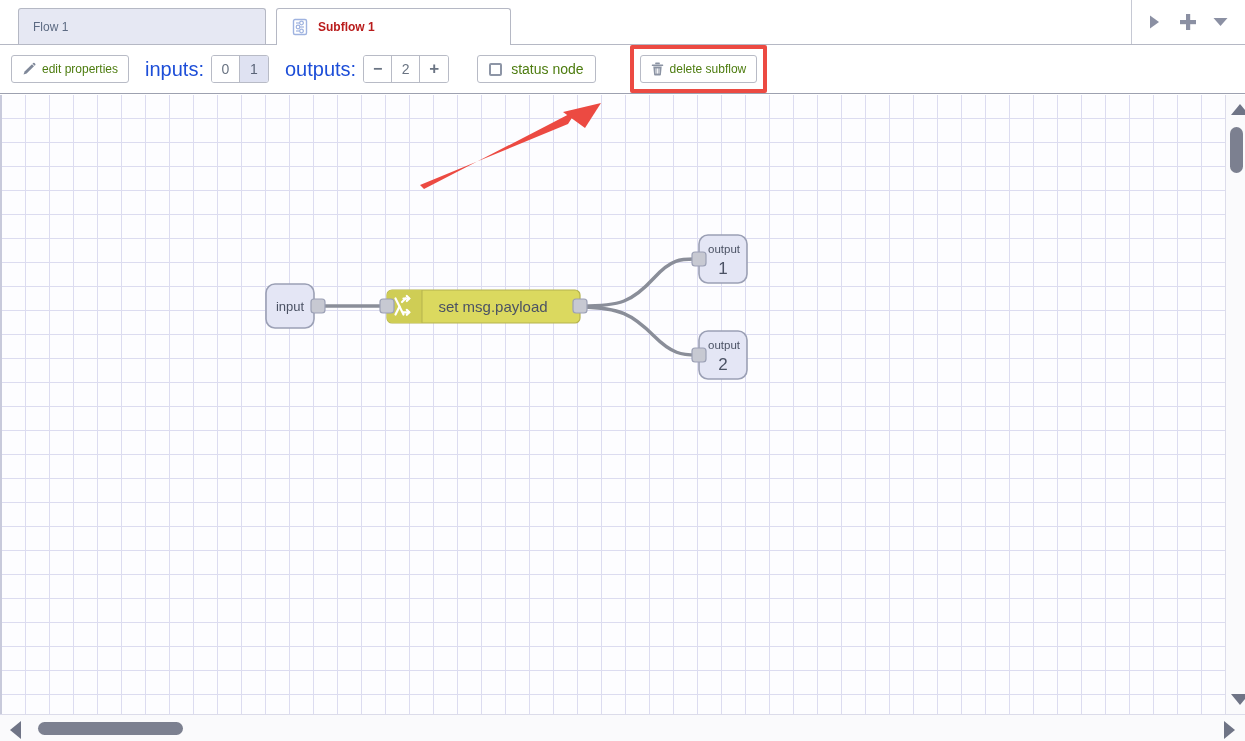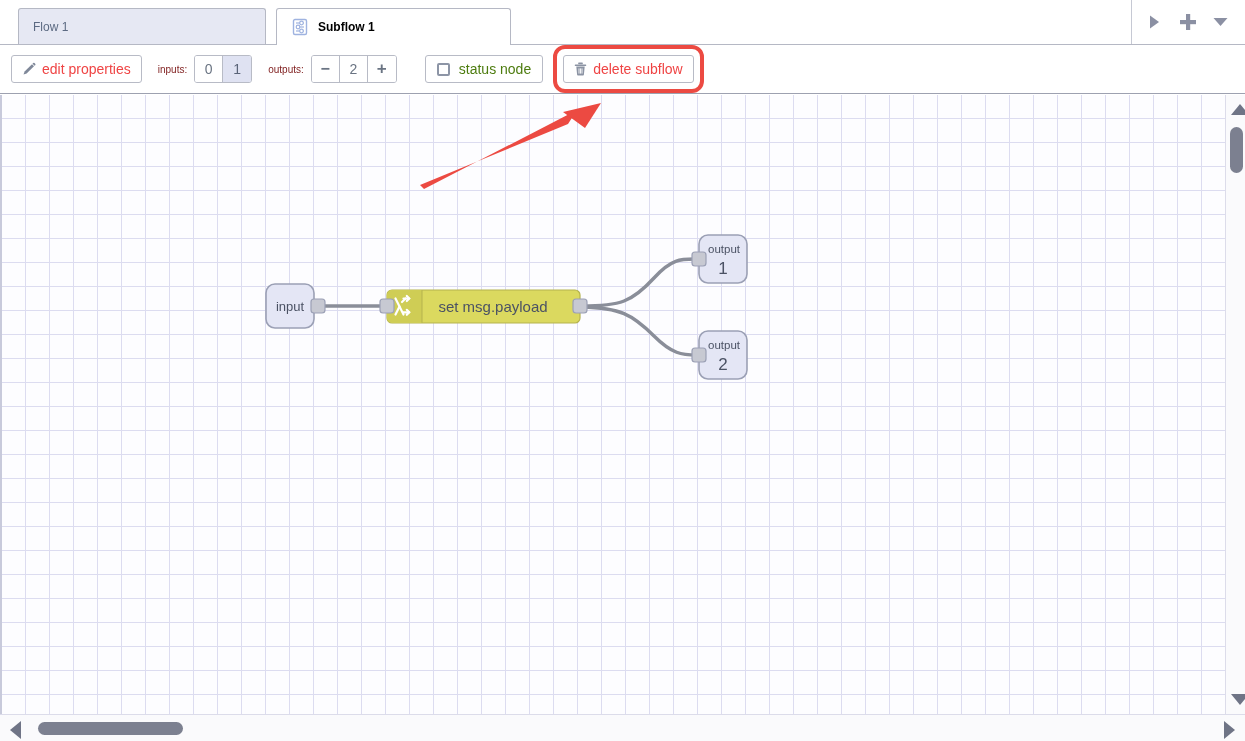--- a/index.html
+++ b/index.html
@@ -49,21 +49,21 @@
     position: relative;
     white-space: nowrap;
   }
   .tab.inactive {
     background: #e6e8f3;
     color: #5c6a82;
     width: 248px;
   }
   .tab.active {
     background: #ffffff;
-    color: #000000;
+    color: #b91c1c;
     font-weight: bold;
     width: 235px;
     height: 37px;
     z-index: 3;
   }
   .tab.active::after {
     content: "";
     position: absolute;
     left: 0; right: 0; bottom: -1px;
     height: 2px;
@@ -115,30 +115,30 @@
   }
   .btn {
     height: 28px;
     border: 1px solid #b8bbc6;
     background: #ffffff;
     border-radius: 3px;
     display: inline-flex;
     align-items: center;
     justify-content: center;
     padding: 0 10px;
-    font-size: 14px;
-    color: #ef4444;
+    font-size: 12px;
+    color: #4d7c0f;
     cursor: pointer;
     box-sizing: border-box;
     white-space: nowrap;
   }
   .btn .gi { margin-right: 6px; display:flex; align-items:center; }
   .lbl {
-    font-size: 10px;
-    color: #7f1d1d;
+    font-size: 20px;
+    color: #1d4ed8;
     margin: 0 7px 0 16px;
     white-space: nowrap;
     text-align: right;
   }
   .seg {
     display: inline-flex;
     height: 28px;
     border: 1px solid #b8bbc6;
     border-radius: 3px;
     overflow: hidden;
@@ -177,24 +177,24 @@
   .chkbox {
     width: 13px; height: 13px;
     border: 2px solid #8d95a6;
     border-radius: 2px;
     margin-right: 9px;
     box-sizing: border-box;
     background: #fff;
   }
   .del-wrap {
     position: relative;
-    margin-left: 10px;
+    margin-left: 34px;
     padding: 6px;
     border: 4px solid #ec4a42;
-    border-radius: 12px;
+    border-radius: 2px;
     background: transparent;
     box-sizing: border-box;
   }
 
   
   .canvas {
     position: absolute;
     left: 0; top: 95px;
     width: 1225px; height: 619px;
     background-color: #fdfdff;

